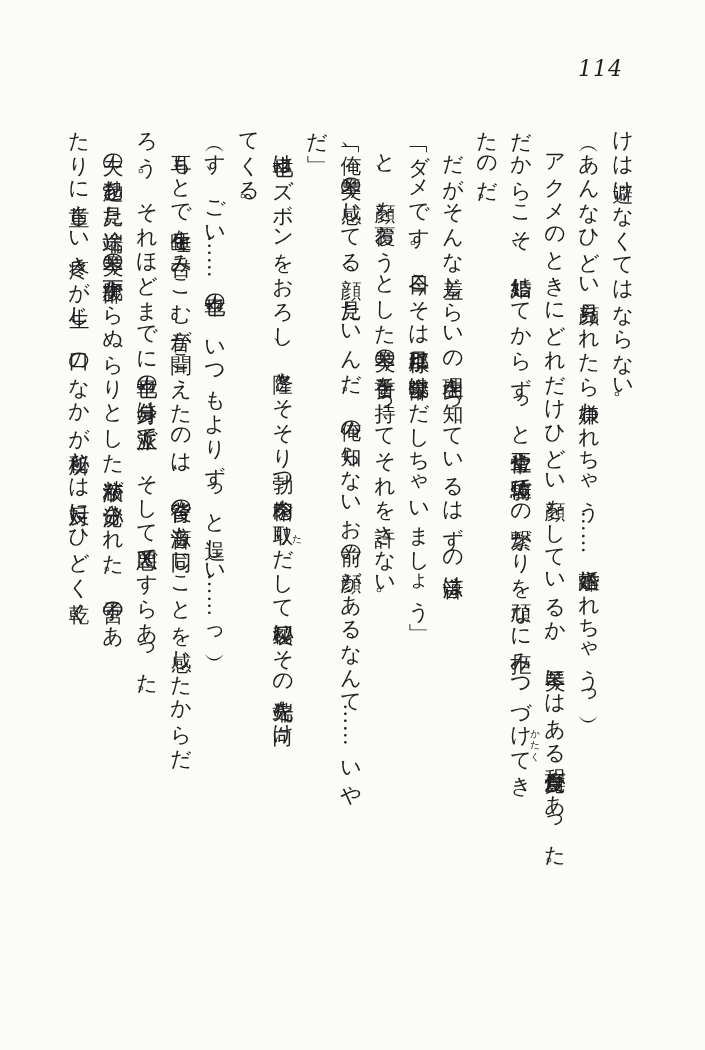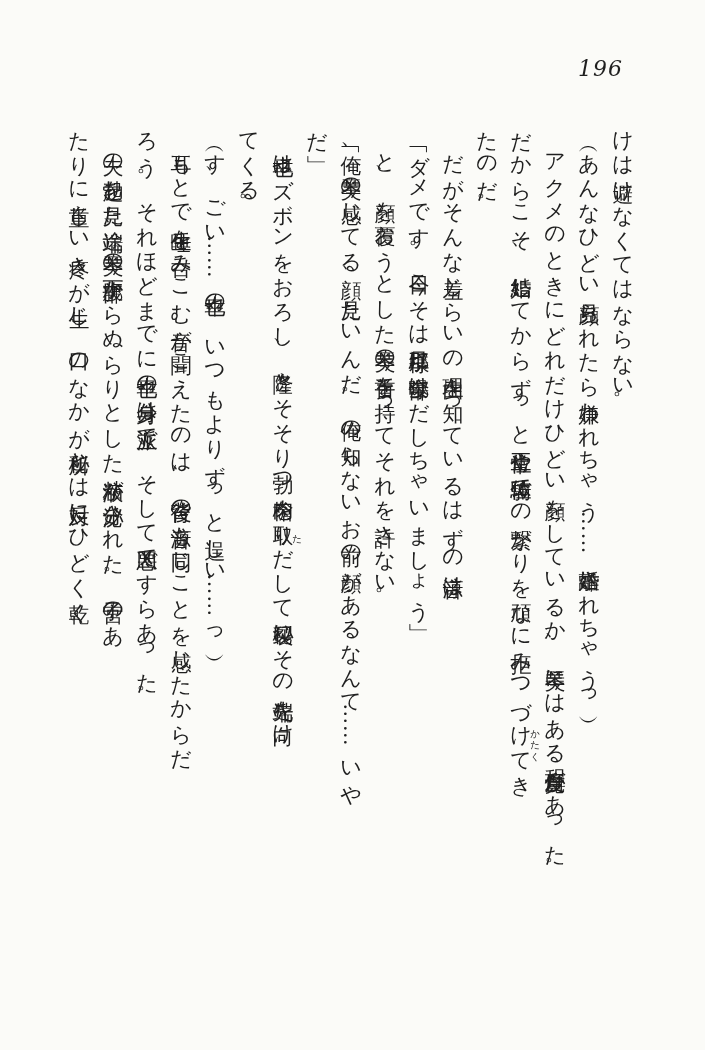--- a/index.html
+++ b/index.html
@@ -58,21 +58,21 @@
     line-height: 11px;
     letter-spacing: 0;
     color: var(--ink);
     writing-mode: vertical-rl;
   }
 </style>
 </head>
 <body>
 
 <div class="page">
-  <div class="page-number">196</div>
+  <div class="page-number">114</div>
   <div class="text-area">
       <div class="column">けは避けなくてはならない。</div>
       <div class="column indent">（あんなひどい顔見られたら嫌われちゃう……離婚されちゃうっ）</div>
       <div class="column indent">アクメのときにどれだけひどい顔をしているか、美琴にはある程度自覚があった。</div>
       <div class="column">だからこそ、結婚してからずっと正常位や騎体位での繋がりを頑なに拒みつづけてき<span class="furigana" style="top: 606.2px;">かたく</span></div>
       <div class="column">たのだ。</div>
       <div class="column indent">だがそんな羞じらいの理由を知っているはずの涼音は、</div>
       <div class="column indent">「ダメです。今日こそは旦那様に全部曝けだしちゃいましょう」</div>
       <div class="column indent">と、顔を覆おうとした美琴の手首を持ってそれを許さない。</div>
       <div class="column indent">「俺、美琴の感じてる顔、見たいんだ。俺の知らないお前の顔があるなんて……いや</div>

